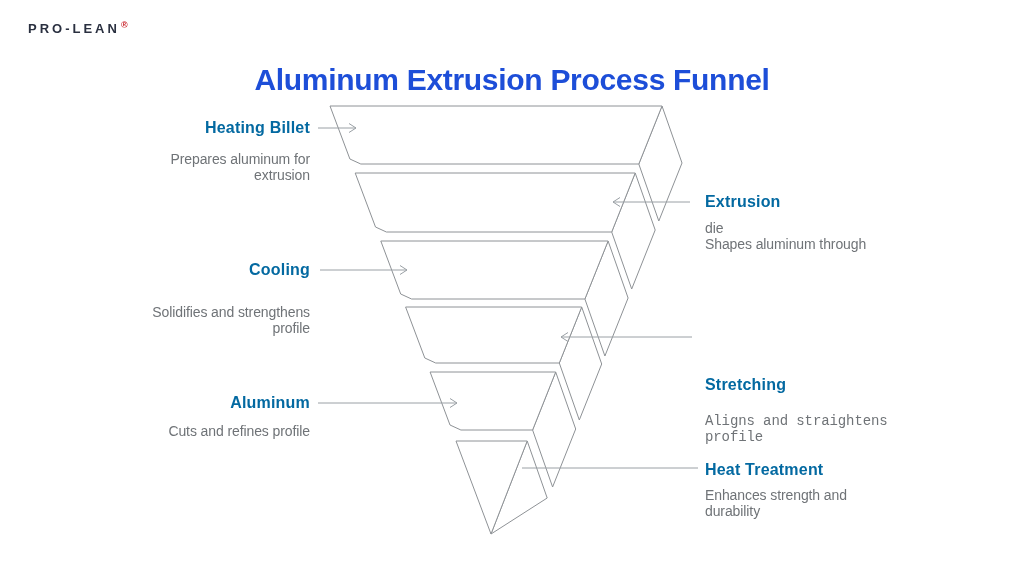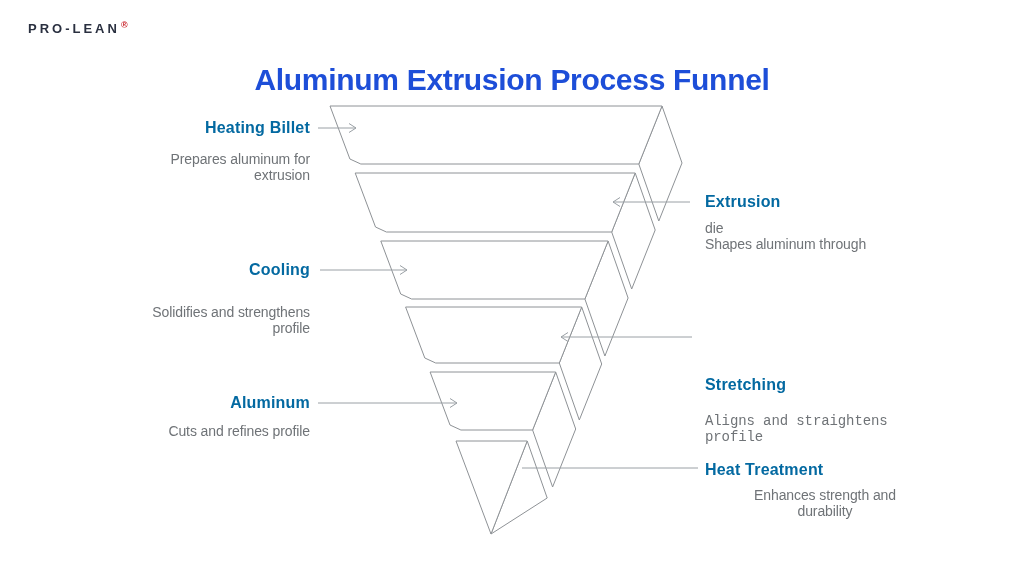--- a/index.html
+++ b/index.html
@@ -145,19 +145,19 @@
 
   <div class="label left" style="top:392px;">
     <div class="step-title">Aluminum</div>
     <div class="step-desc" style="top:32px;">
       <div>Cuts and refines profile</div>
     </div>
   </div>
 
   <div class="label right" style="top:459px;">
     <div class="step-title">Heat Treatment</div>
-    <div class="step-desc" style="top:29px;text-align:center;">
+    <div class="step-desc" style="top:29px;">
       <div>Enhances strength and</div>
       <div>durability</div>
     </div>
   </div>
 
 </div>
 
 </body></html>

